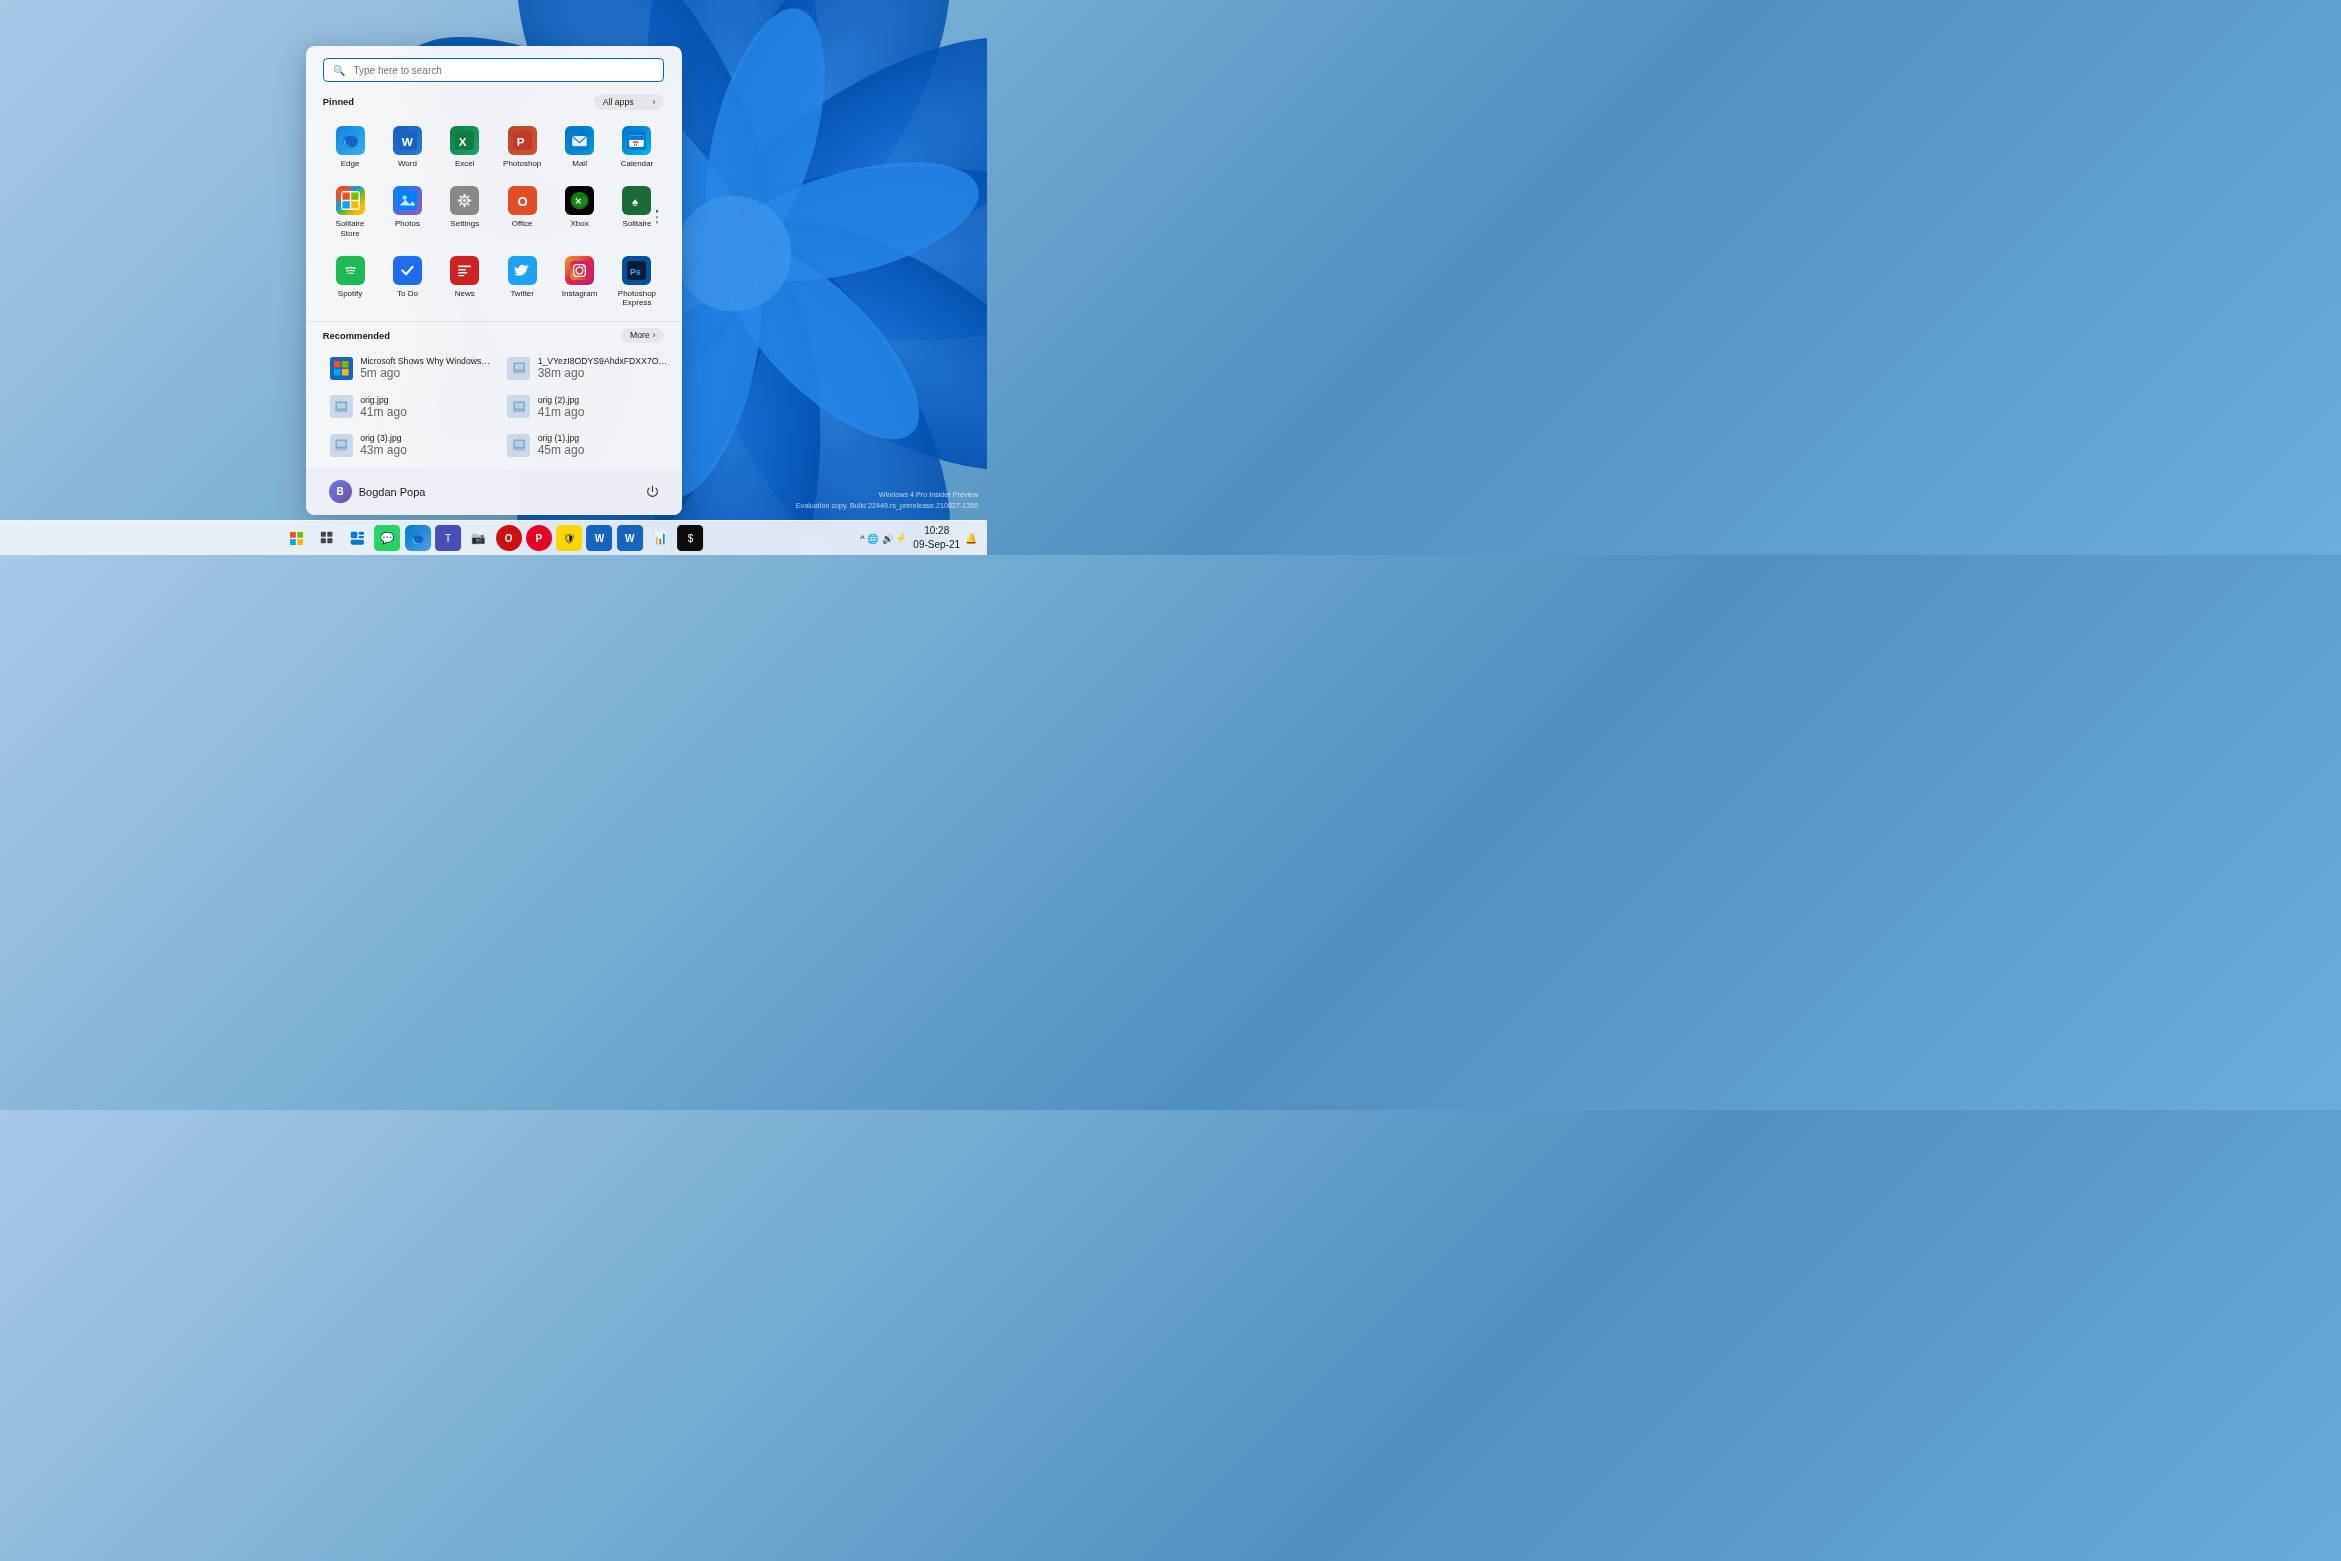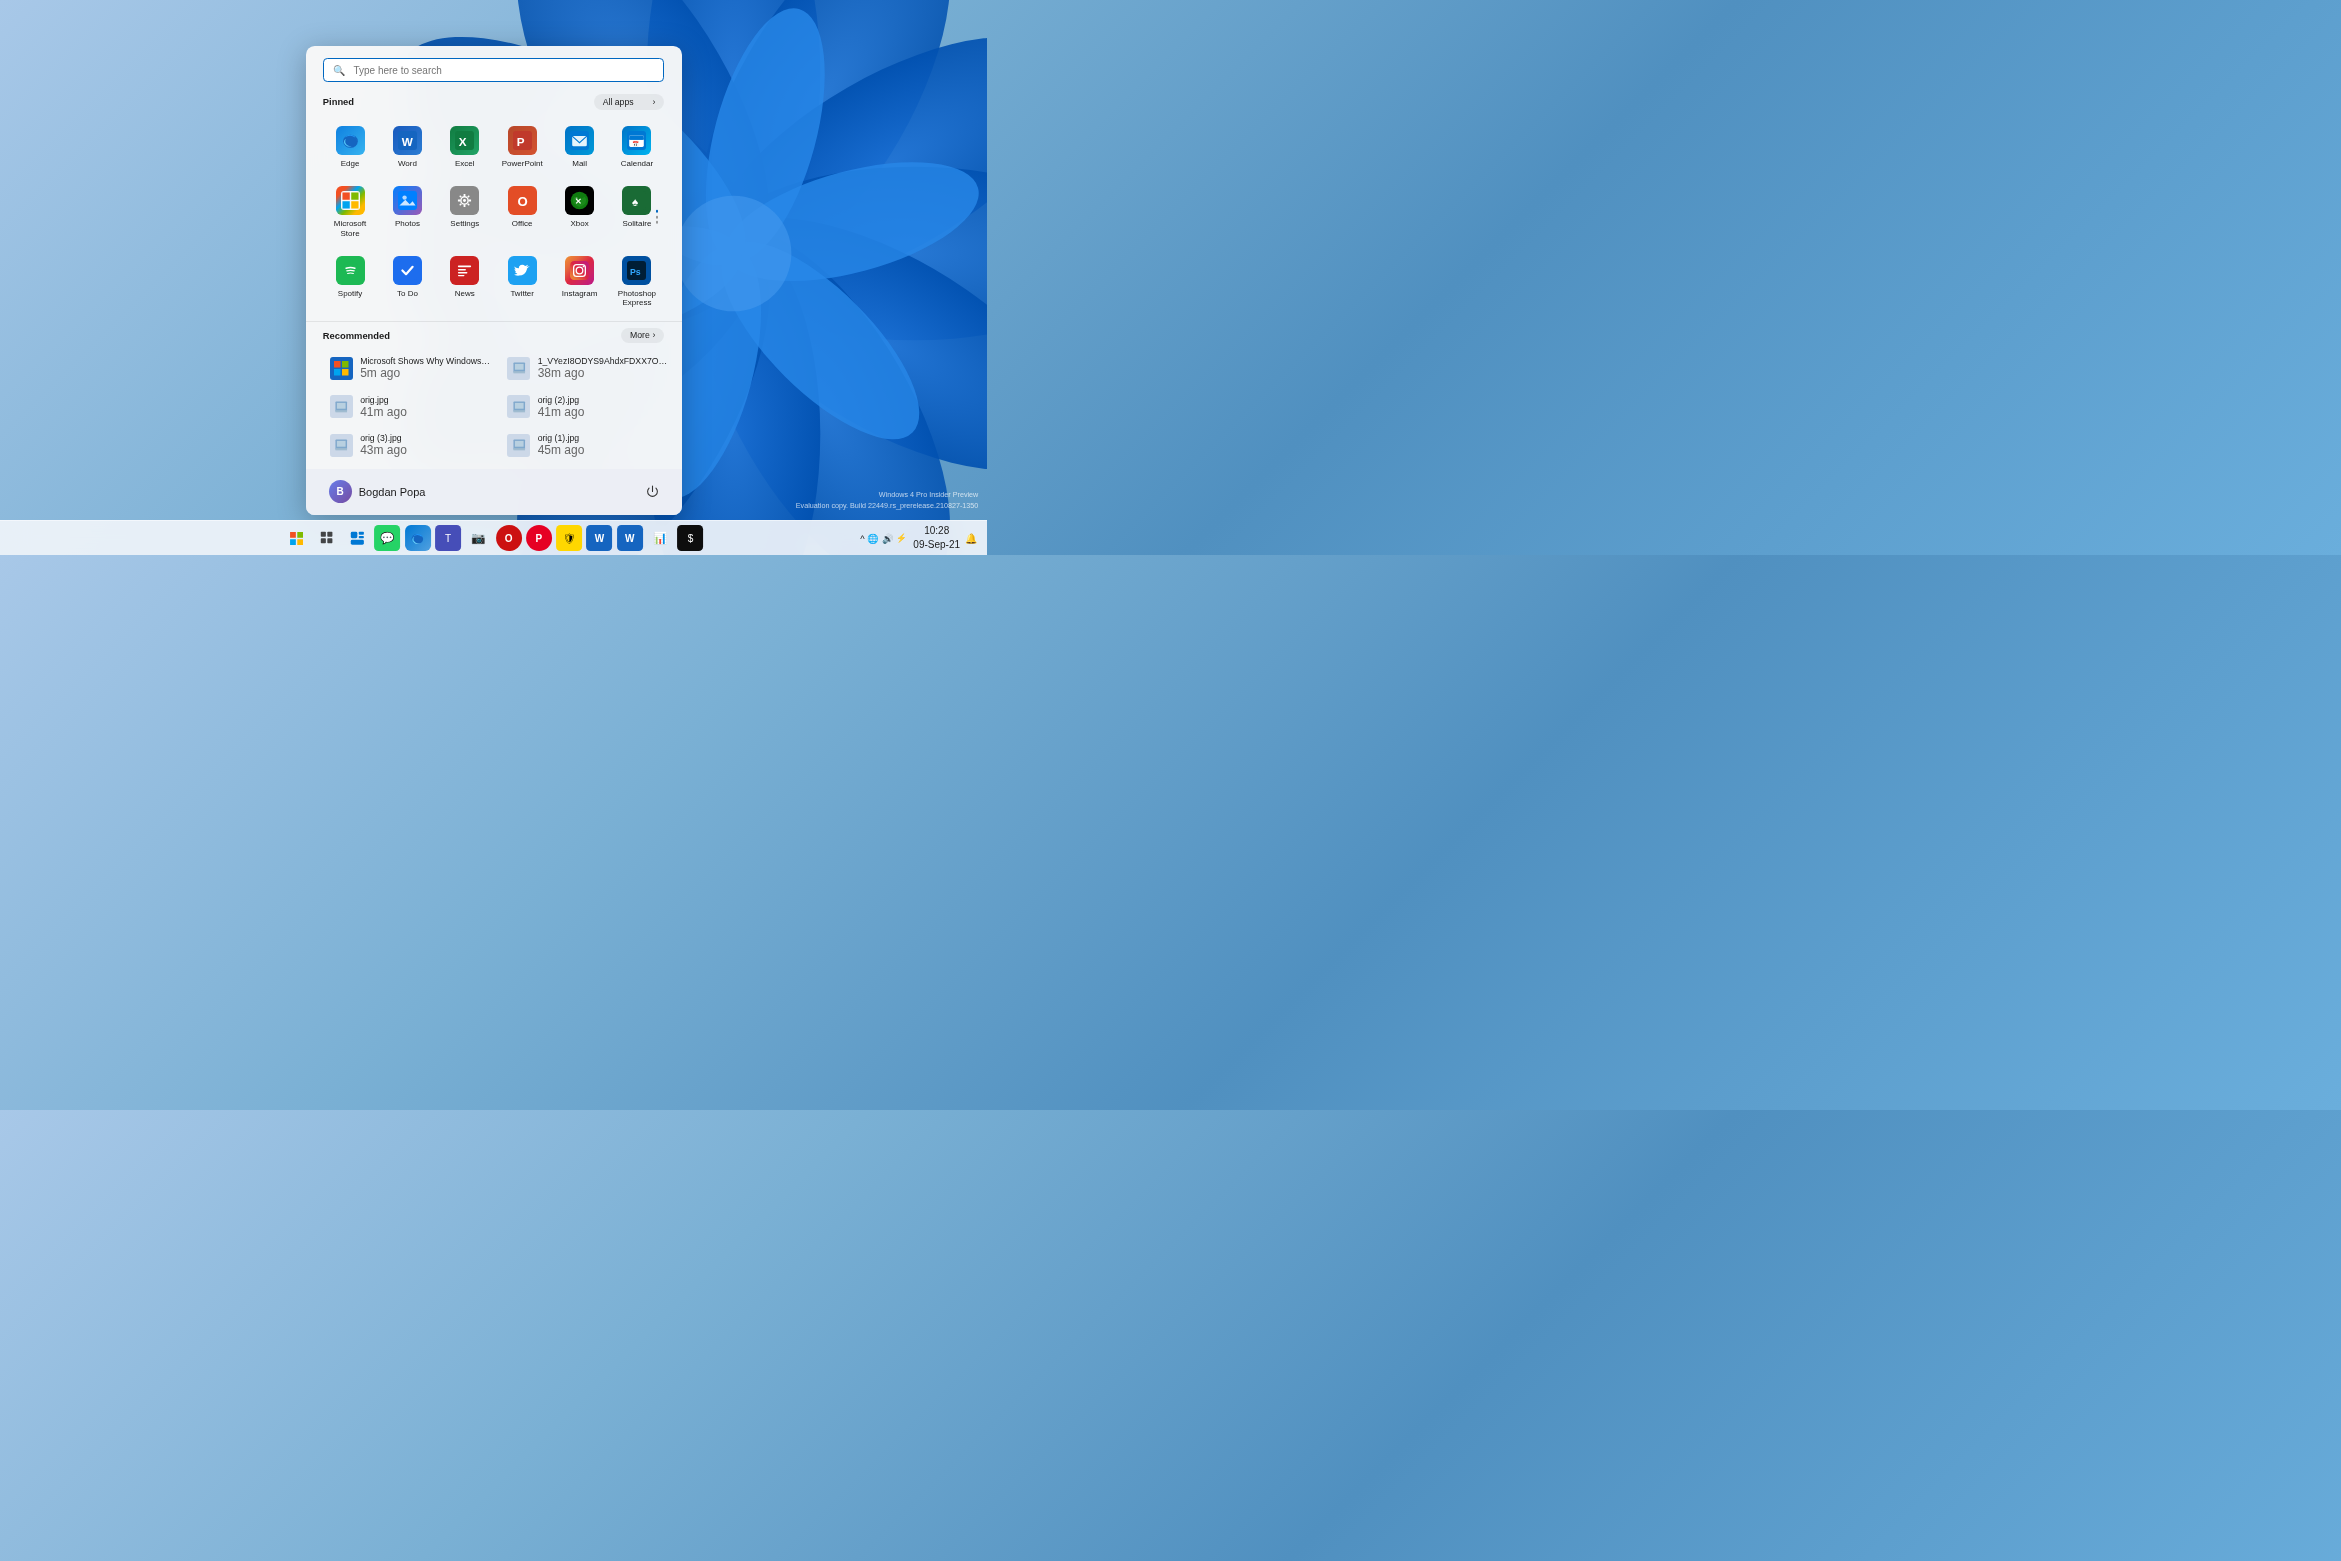--- a/index.html
+++ b/index.html
@@ -475,21 +475,21 @@
             </div>
             <span class="app-label">Excel</span>
           </div>
           <div class="app-item">
             <div class="app-icon icon-ppt" style="color: white; font-weight: bold; font-size: 11.6px;">
               <svg width="19" height="19" viewBox="0 0 26 26" style="font-size:16px">
                 <rect width="26" height="26" rx="4" fill="#c0392b"></rect>
                 <text x="5" y="20" font-family="Arial" font-size="16" font-weight="bold" fill="white">P</text>
               </svg>
             </div>
-            <span class="app-label">PowerPoint</span>
+            <span class="app-label">Photoshop</span>
           </div>
           <div class="app-item">
             <div class="app-icon icon-mail" style="color: white; font-weight: bold; font-size: 11.6px;">
               <svg width="19" height="19" viewBox="0 0 26 26">
                 <rect width="26" height="26" rx="4" fill="#0078d4"></rect>
                 <rect x="3" y="7" width="20" height="14" rx="2" fill="white" opacity="0.9"></rect>
                 <polyline points="3,7 13,16 23,7" fill="none" stroke="#0078d4" stroke-width="1.5"></polyline>
               </svg>
             </div>
             <span class="app-label">Mail</span>
@@ -509,21 +509,21 @@
           <div class="app-item">
             <div class="app-icon icon-store" style="color: white; font-weight: bold; font-size: 11.6px;">
               <svg width="19" height="19" viewBox="0 0 26 26">
                 <rect width="26" height="26" rx="4" fill="#f8f8f8"></rect>
                 <rect x="2" y="2" width="10" height="10" fill="#f25022"></rect>
                 <rect x="14" y="2" width="10" height="10" fill="#7fba00"></rect>
                 <rect x="2" y="14" width="10" height="10" fill="#00a4ef"></rect>
                 <rect x="14" y="14" width="10" height="10" fill="#ffb900"></rect>
               </svg>
             </div>
-            <span class="app-label">Microsoft Store</span>
+            <span class="app-label">Solitaire Store</span>
           </div>
           <div class="app-item">
             <div class="app-icon icon-photos" style="color: white; font-weight: bold; font-size: 11.6px;">
               <svg width="19" height="19" viewBox="0 0 26 26">
                 <rect width="26" height="26" rx="4" fill="#0080ff"></rect>
                 <circle cx="9" cy="9" r="3" fill="white" opacity="0.7"></circle>
                 <polygon points="2,20 10,12 16,18 20,14 24,20" fill="white" opacity="0.8"></polygon>
               </svg>
             </div>
             <span class="app-label">Photos</span>

